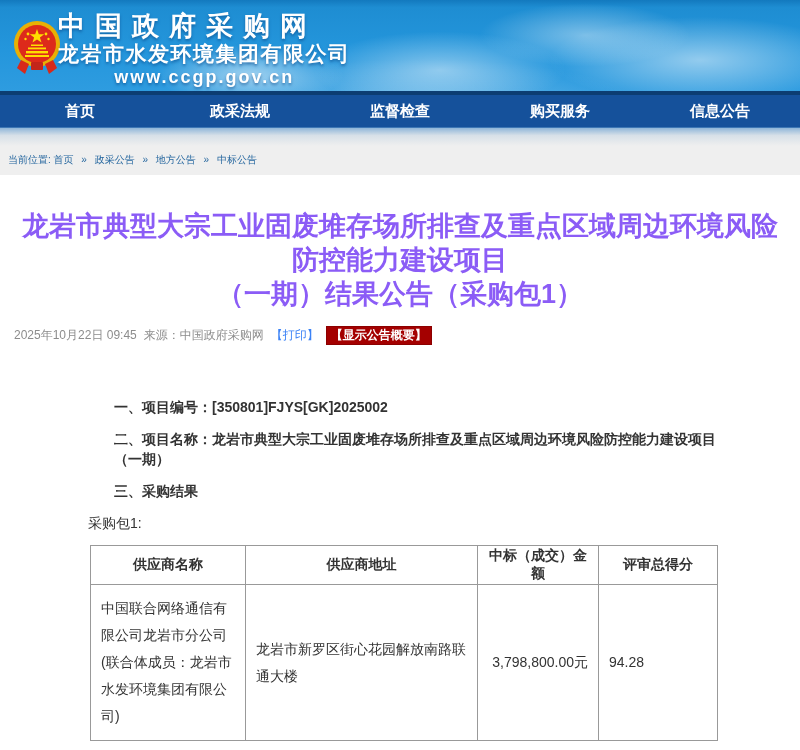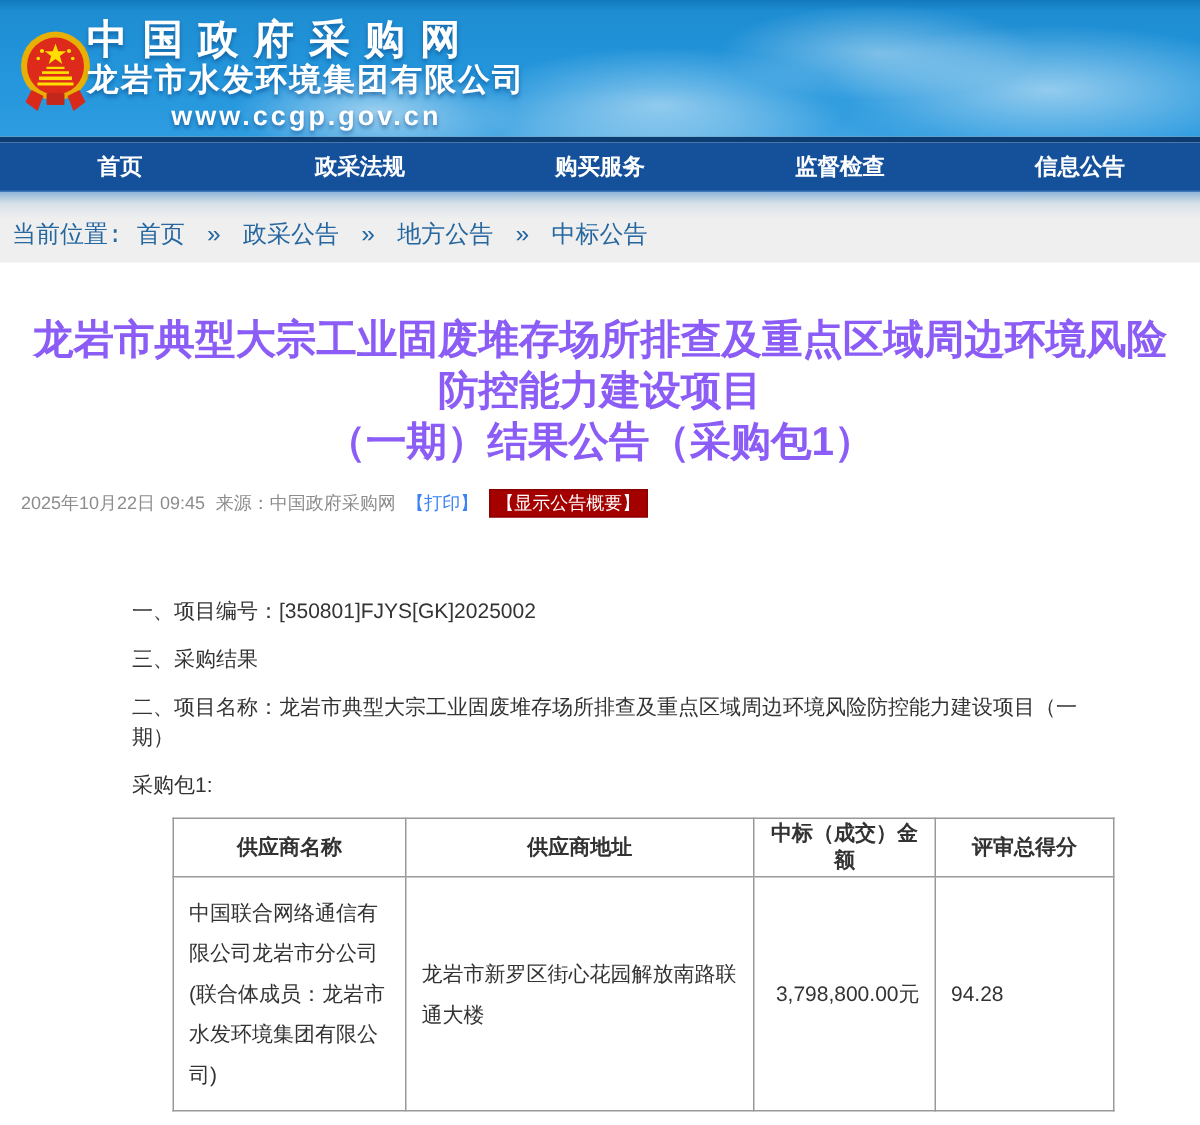--- a/index.html
+++ b/index.html
@@ -40,48 +40,48 @@
     flex:1; display:flex; align-items:center; justify-content:center;
     color:#fff; font-size:15px; font-weight:bold; cursor:pointer; white-space:nowrap;
   }
 
   
   .crumb-strip{
     height:47px;
     background:linear-gradient(180deg,#8FB6D9 0%, #D7E0E8 16%, #EFEFEF 38%, #EFEFEF 100%);
     display:flex; align-items:flex-end; padding:0 0 8px 8px;
   }
-  .crumb{ font-size:16px; color:#26679F;font-family:Liberation Mono, monospace; }
+  .crumb{ font-size:10px; color:#26679F; }
   .crumb a, .crumb span{ color:#26679F; text-decoration:none; }
   .crumb .sep{ margin:0 5px; }
 
   
   .main{ padding:0 14px; }
   .title{
     margin-top:34px; text-align:center; font-size:27px; font-weight:bold;
     color:#8b5cf6; line-height:34px;
   }
   .meta{
     margin-top:15px; text-align:center; font-size:12px; color:#8C8C8C;
     display:flex; justify-content:flex-start; align-items:center; gap:7px;
   }
   .meta .print{ color:#3b82f6; cursor:pointer; }
   .meta .badge{
-    background:#A40000; border:1px solid #8C0000; color:#fff; font-weight:normal;
+    background:#A40000; border:1px solid #8C0000; color:#fff; font-weight:bold;
     padding:1px 4px 2px; cursor:pointer; line-height:14px;
   }
 
   .body-sec{ margin:52px 60px 0 74px; }
   .body-sec p{ font-size:14px; line-height:20px; margin-bottom:12px; color:#333; }
-  .body-sec p.b{ font-weight:normal; }
+  .body-sec p.b{ font-weight:bold;margin-left:26px; }
 
   
   table.result{
     border-collapse:collapse; table-layout:fixed; width:627px;
-    margin:12px 0 18px 27px;
+    margin:12px 0 18px 2px;
   }
   table.result th, table.result td{
     border:1px solid #999; font-size:14px; color:#333; background:#fff;
   }
   table.result th{ height:39px; font-weight:bold; text-align:center; padding:0 6px; }
   table.result td{ padding:10px 10px; line-height:27px; vertical-align:middle; }
   td.amount{ text-align:right; padding-right:6px; }
   td.score{ text-align:left; }
 </style>
 </head>
@@ -110,22 +110,22 @@
     <div class="logo-line1">中国政府采购网</div>
     <div class="logo-line2">龙岩市水发环境集团有限公司</div>
     <div class="logo-line3">www.ccgp.gov.cn</div>
   </div>
 </div>
 <div class="banner-strip"></div>
 
 <div class="nav">
   <div class="nav-item">首页</div>
   <div class="nav-item">政采法规</div>
+  <div class="nav-item">监督检查</div>
   <div class="nav-item">购买服务</div>
-  <div class="nav-item">监督检查</div>
   <div class="nav-item">信息公告</div>
 </div>
 
 <div class="crumb-strip">
   <div class="crumb">
     <span>当前位置:</span>
     <a>首页</a>
     <span class="sep">»</span>
     <a>政采公告</a>
     <span class="sep">»</span>
@@ -143,22 +143,22 @@
 
   <div class="meta">
     <span>2025年10月22日 09:45</span>
     <span>来源：中国政府采购网</span>
     <span class="print">【打印】</span>
     <span class="badge">【显示公告概要】</span>
   </div>
 
   <div class="body-sec">
     <p class="b">一、项目编号：[350801]FJYS[GK]2025002</p>
+    <p class="b">二、项目名称：龙岩市典型大宗工业固废堆存场所排查及重点区域周边环境风险防控能力建设项目（一期）</p>
     <p class="b">三、采购结果</p>
-    <p class="b">二、项目名称：龙岩市典型大宗工业固废堆存场所排查及重点区域周边环境风险防控能力建设项目（一期）</p>
     <p>采购包1:</p>
 
     <table class="result">
       <colgroup>
         <col style="width:155px">
           <col style="width:232px">
           <col style="width:121px">
           <col style="width:119px">
       </colgroup>
       <thead>

